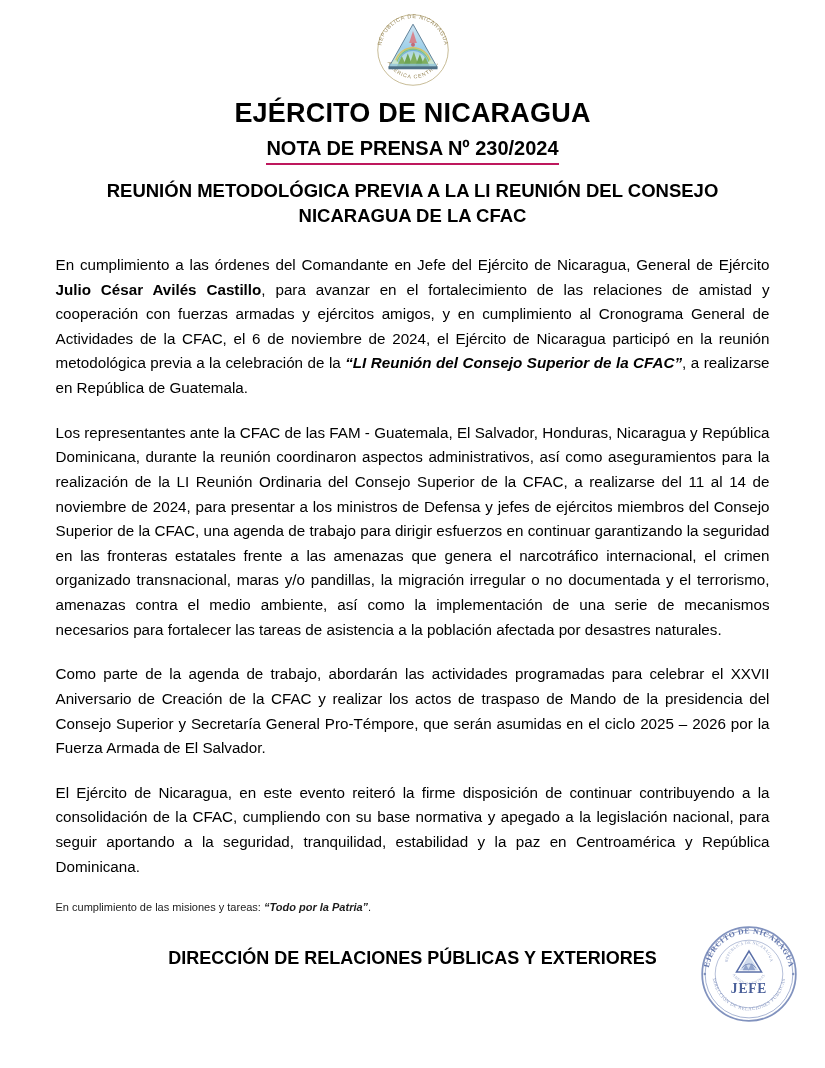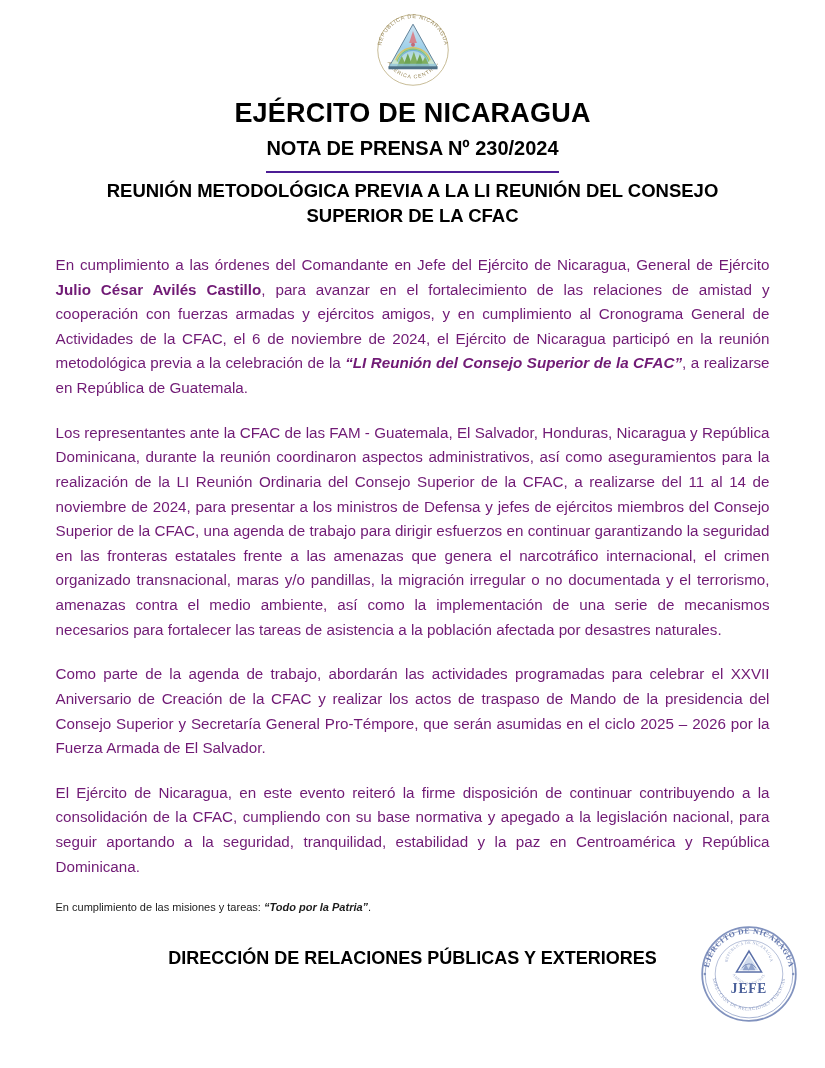--- a/index.html
+++ b/index.html
@@ -47,22 +47,22 @@
     color: #000;
   }
   .press-no {
     text-align: center;
     font-size: 20px;
     font-weight: bold;
     margin: 8px 0 0 0;
     color: #000;
   }
   .press-no span {
-    border-bottom: 2px solid #4c1d95;
-    padding-bottom: 12px;
+    border-bottom: 2px solid #be185d;
+    padding-bottom: 4px;
   }
   .doc-title {
     text-align: center;
     font-size: 18.5px;
     font-weight: bold;
     line-height: 1.35;
     margin: 19px auto 0 auto;
     width: 660px;
     color: #000;
   }
@@ -72,21 +72,21 @@
     margin: 0 auto;
     padding: 0;
     width: 714px;
     margin-top: 24px;
   }
   p.para {
     text-align: justify;
     font-size: 15.2px;
     line-height: 1.62;
     margin: 0 0 20px 0;
-    color: #701a75;
+    color: #000000;
     -webkit-hyphens: none;
     hyphens: none;
   }
   p.para:last-of-type { margin-bottom: 0; }
   .b { font-weight: bold; }
   .bi { font-weight: bold; font-style: italic; }
 
   p.line {
     text-align: left;
     font-size: 11px;
@@ -165,21 +165,21 @@
   </div>
 
   <h1 class="org-title">EJÉRCITO DE NICARAGUA</h1>
 
   <div class="press-no">
     <span>NOTA DE PRENSA Nº 230/2024</span>
   </div>
 
   <h2 class="doc-title">
     <span>REUNIÓN METODOLÓGICA PREVIA A LA LI REUNIÓN DEL CONSEJO</span>
-    <span>SUPERIOR DE LA CFAC</span>
+    <span>NICARAGUA DE LA CFAC</span>
   </h2>
 
   <div class="body-area">
 
     <p class="para"><span>En cumplimiento a las órdenes del Comandante en Jefe del Ejército de Nicaragua, General de Ejército </span><span class="b">Julio César Avilés Castillo</span><span>, para avanzar en el fortalecimiento de las relaciones de amistad y cooperación con fuerzas armadas y ejércitos amigos, y en cumplimiento al Cronograma General de Actividades de la CFAC, el 6 de noviembre de 2024, el Ejército de Nicaragua participó en la reunión metodológica previa a la celebración de la </span><span class="bi">“LI Reunión del Consejo Superior de la CFAC”</span><span>, a realizarse en República de Guatemala.</span></p>
 
     <p class="para">Los representantes ante la CFAC de las FAM - Guatemala, El Salvador, Honduras, Nicaragua y República Dominicana, durante la reunión coordinaron aspectos administrativos, así como aseguramientos para la realización de la LI Reunión Ordinaria del Consejo Superior de la CFAC, a realizarse del 11 al 14 de noviembre de 2024, para presentar a los ministros de Defensa y jefes de ejércitos miembros del Consejo Superior de la CFAC, una agenda de trabajo para dirigir esfuerzos en continuar garantizando la seguridad en las fronteras estatales frente a las amenazas que genera el narcotráfico internacional, el crimen organizado transnacional, maras y/o pandillas, la migración irregular o no documentada y el terrorismo, amenazas contra el medio ambiente, así como la implementación de una serie de mecanismos necesarios para fortalecer las tareas de asistencia a la población afectada por desastres naturales.</p>
 
     <p class="para">Como parte de la agenda de trabajo, abordarán las actividades programadas para celebrar el XXVII Aniversario de Creación de la CFAC y realizar los actos de traspaso de Mando de la presidencia del Consejo Superior y Secretaría General Pro-Témpore, que serán asumidas en el ciclo 2025 – 2026 por la Fuerza Armada de El Salvador.</p>
 

